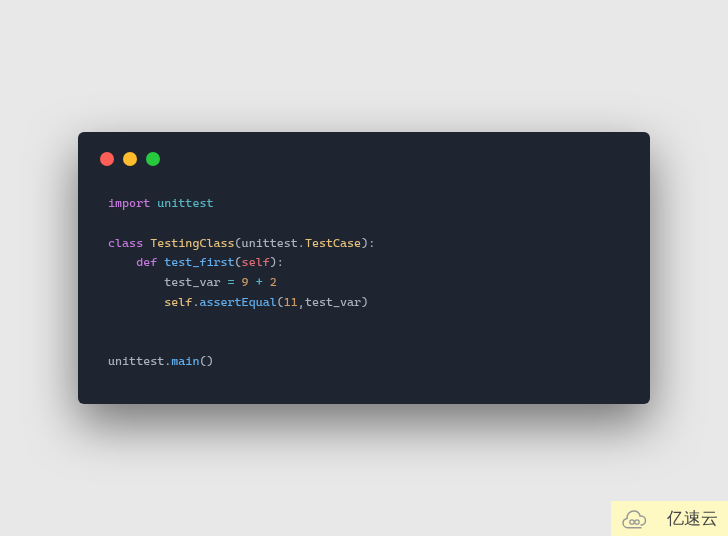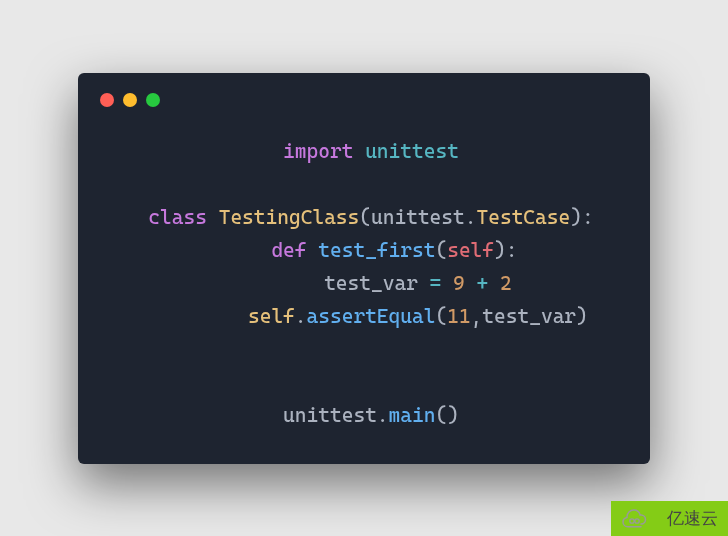--- a/index.html
+++ b/index.html
@@ -31,48 +31,47 @@
     }
     .dot {
       width: 14px;
       height: 14px;
       border-radius: 50%;
     }
     .dot.red { background: #ff5f56; }
     .dot.yellow { background: #ffbd2e; }
     .dot.green { background: #27c93f; }
     .code-area {
-      padding: 18px 30px 0 44px;
-      font-size: 20px;
+      padding: 18px 30px 0 30px;
+      font-size: 12px;
       line-height: 1.65;
       white-space: pre;
-      text-align: center;
     }
     .tok-kw-import { color: #c678dd; }
     .tok-module { color: #56b6c2; }
     .tok-kw-class { color: #c678dd; }
     .tok-classname { color: #e5c07b; }
     .tok-kw-def { color: #c678dd; }
     .tok-funcname { color: #61afef; }
     .tok-param { color: #e06c75; }
     .tok-paren { color: #abb2bf; }
     .tok-punct { color: #abb2bf; }
     .tok-var { color: #abb2bf; }
     .tok-op { color: #56b6c2; }
     .tok-num { color: #d19a66; }
     .tok-self { color: #e5c07b; }
     .tok-method { color: #61afef; }
     .watermark {
       position: absolute;
       right: 0;
       bottom: 0;
-      background: #84cc16;
+      background: #fef9c3;
       padding: 6px 10px 6px 10px;
       display: flex;
-      align-items: center;
+      align-items: flex-end;
       gap: 20px;
       font-family: Arial, 'Microsoft YaHei', sans-serif;
       font-size: 17px;
       color: #444;
       font-weight: 500;
     }
     .watermark .logo {
       width: 26px;
       height: 20px;
     }

